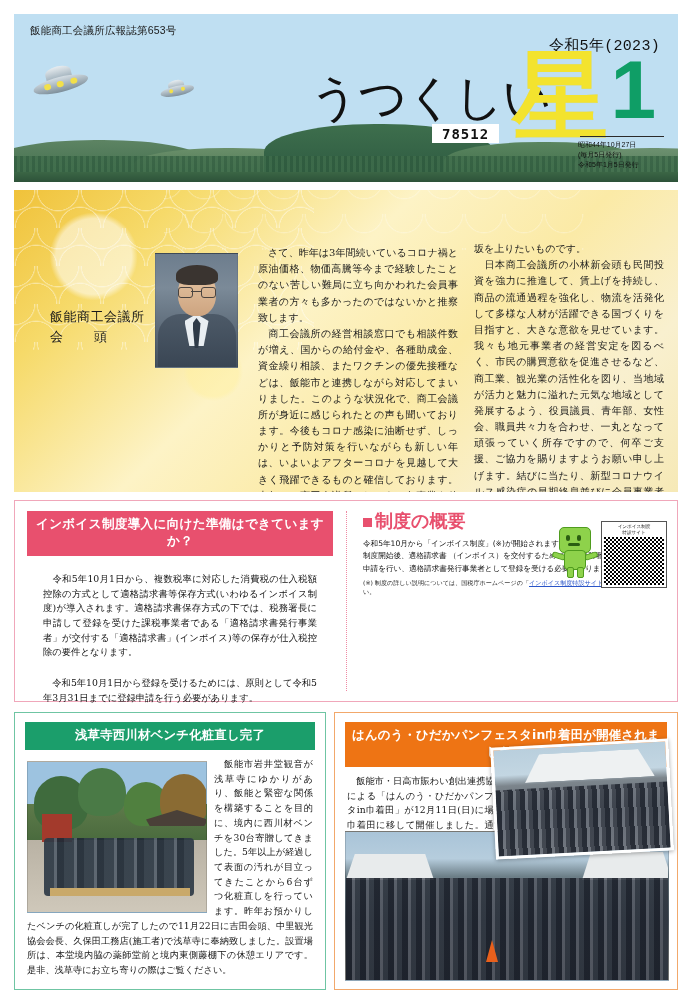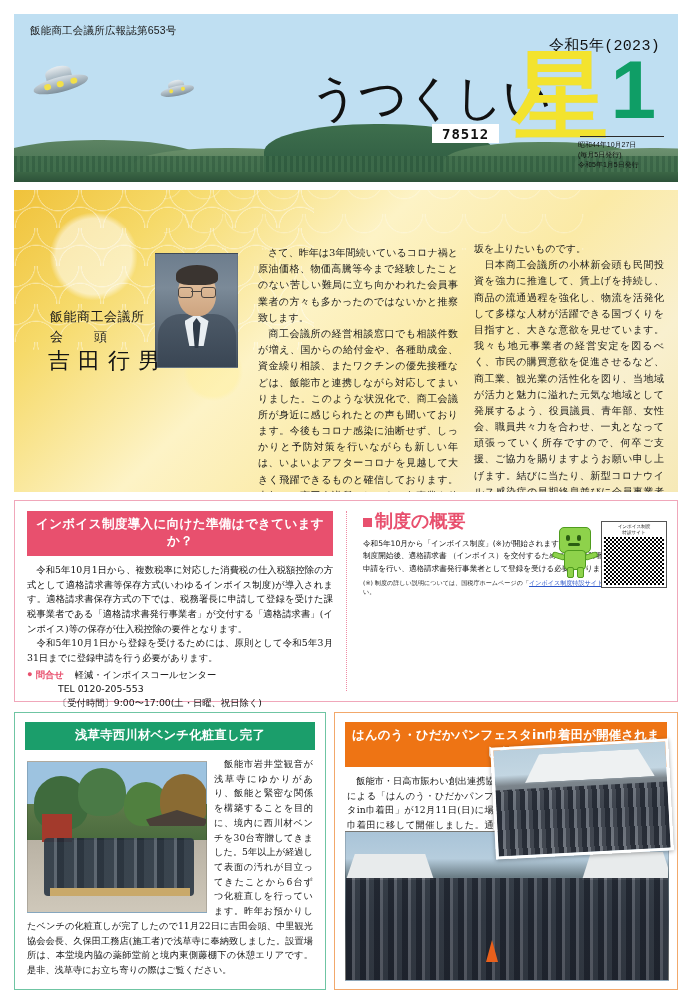--- a/index.html
+++ b/index.html
@@ -155,21 +155,21 @@
     border-left:1.5px dotted #ef8aa4;}
   .inv-right{position:absolute;left:338px;top:0;right:0;height:100%;box-sizing:border-box;padding:8px 10px;}
 
   .pink-bar{
     background:#e8506e;color:#fff;font-weight:bold;font-size:12.6px;
     padding:5px 8px 6px;text-align:center;letter-spacing:.3px;
     font-family:"DejaVu Sans","Liberation Sans",sans-serif;
   }
   .inv-body{font-size:9.3px;line-height:1.58;color:#121212;margin-top:7px;
     font-family:"DejaVu Serif",serif;text-align:justify;}
-  .inv-body p{margin:0;text-indent:1em;}
+  .inv-body p{margin:16px;text-indent:1em;}
   .contact-line{margin-top:3px;font-size:9.3px;color:#121212;display:flex;gap:3px;}
   .dot-red{color:#e8506e;}
   .contact-label{color:#e8506e;font-weight:bold;}
   .contact-sub{margin-left:31px;font-size:9.3px;line-height:1.5;
     font-family:"DejaVu Sans","Liberation Sans",sans-serif;color:#121212;}
 
   .red-head{color:#e8506e;font-weight:bold;font-size:18px;
     font-family:"DejaVu Sans","Liberation Sans",sans-serif;}
   .red-head .sq{display:inline-block;width:9px;height:9px;background:#e8506e;margin-right:3px;}
   .ov-text{font-size:7.6px;line-height:1.62;color:#111;margin-top:5px;width:275px;
@@ -311,21 +311,20 @@
         <span class="tie"></span>
       <span class="face"></span>
         <span class="hair"></span>
       <span class="glass gl"></span>
         <span class="glass gr"></span>
         <span class="glbridge"></span>
     </div>
 
     <div class="org-name">飯能商工会議所</div>
     <div class="org-role">会　頭</div>
-    <div class="org-person">吉田行男</div>
 
     <div class="gcol gcol-2" style="white-space:pre-line">　さて、昨年は3年間続いているコロナ禍と原油価格、物価高騰等今まで経験したことのない苦しい難局に立ち向かわれた会員事業者の方々も多かったのではないかと推察致します。
 　商工会議所の経営相談窓口でも相談件数が増え、国からの給付金や、各種助成金、資金繰り相談、またワクチンの優先接種などは、飯能市と連携しながら対応してまいりました。このような状況化で、商工会議所が身近に感じられたとの声も聞いております。今後もコロナ感染に油断せず、しっかりと予防対策を行いながらも新しい年は、いよいよアフターコロナを見越して大きく飛躍できるものと確信しております。本年は、商工会議所としても、各事業を積極的に再開させ、本来あるべき姿、元気を取り戻すべく努力していきたいと思います。今年の干支「うさぎ」も、下り坂よりも上り坂を走る方が得だそうです。ピョンピョンと景気の</div>
     <div class="gcol gcol-3" style="white-space:pre-line">坂を上りたいものです。
 　日本商工会議所の小林新会頭も民間投資を強力に推進して、賃上げを持続し、商品の流通過程を強化し、物流を活発化して多様な人材が活躍できる国づくりを目指すと、大きな意欲を見せています。我々も地元事業者の経営安定を図るべく、市民の購買意欲を促進させるなど、商工業、観光業の活性化を図り、当地域が活力と魅力に溢れた元気な地域として発展するよう、役員議員、青年部、女性会、職員共々力を合わせ、一丸となって頑張っていく所存ですので、何卒ご支援、ご協力を賜りますようお願い申し上げます。結びに当たり、新型コロナウイルス感染症の早期終息並びに会員事業者の発展、市民皆様のご多幸、ご健勝を祈念し、年頭の挨拶と致します。</div>
   </div>
 
   <div class="invoice">
 
     <div class="inv-left">

